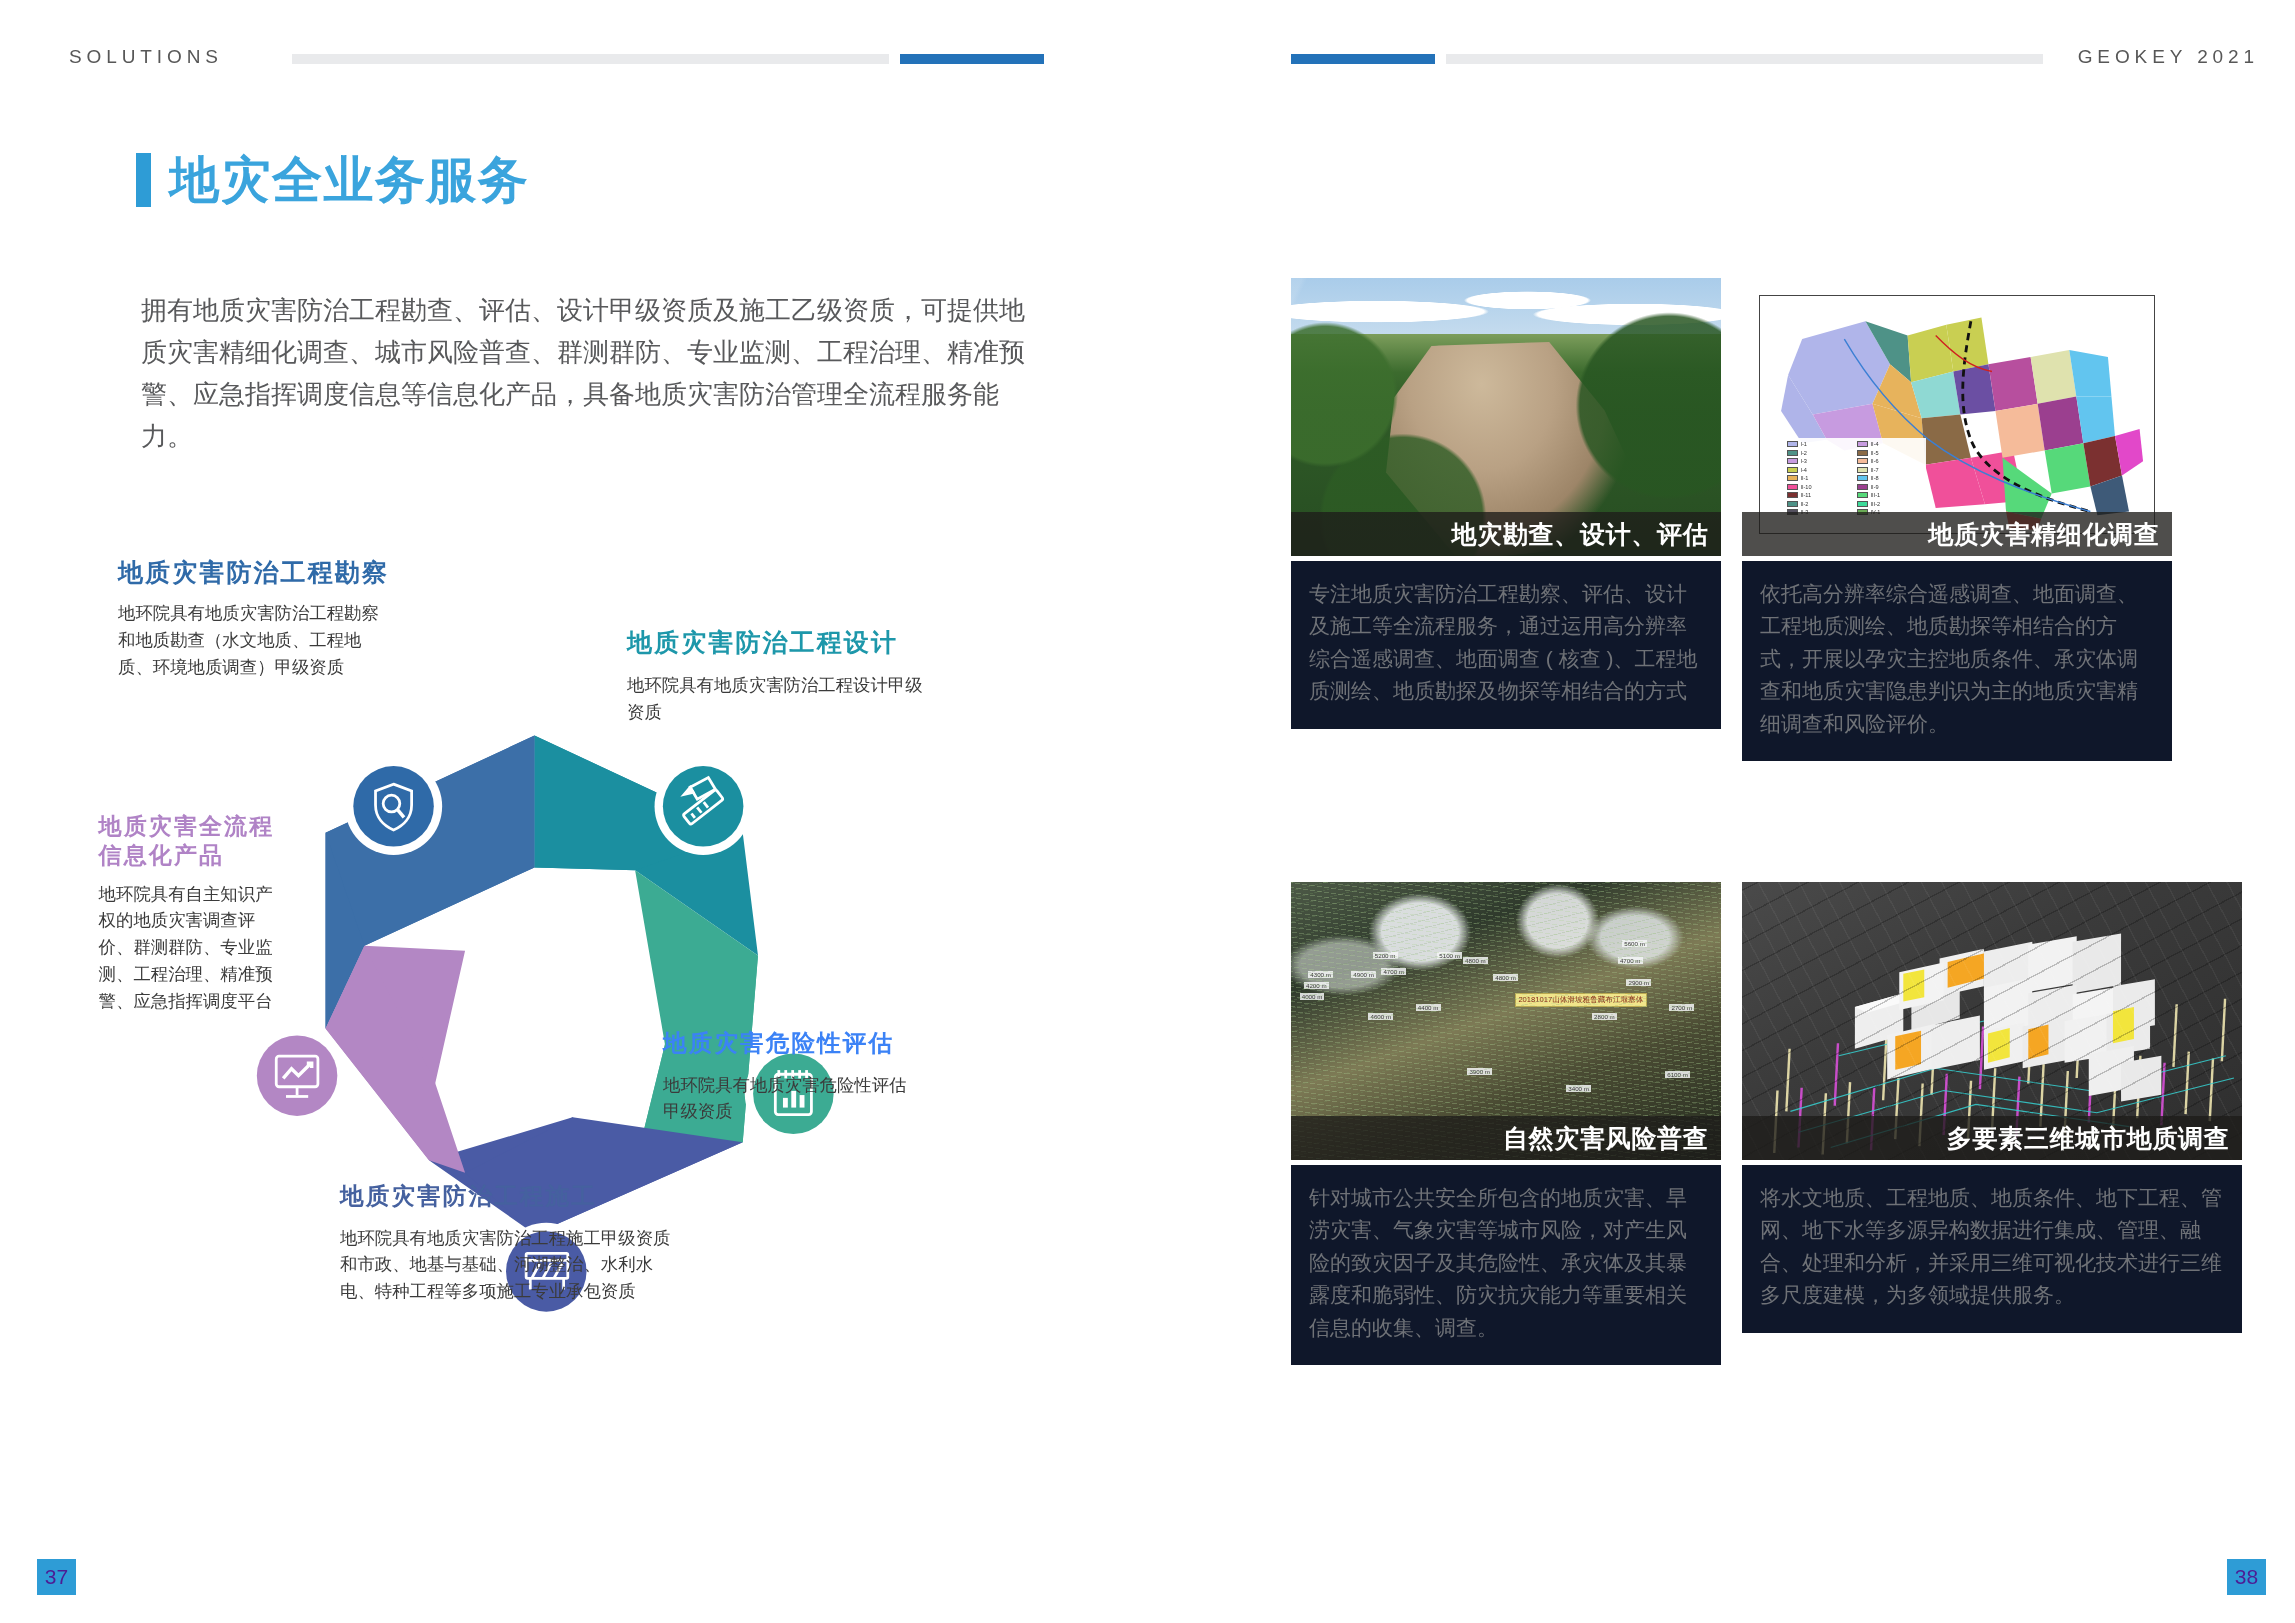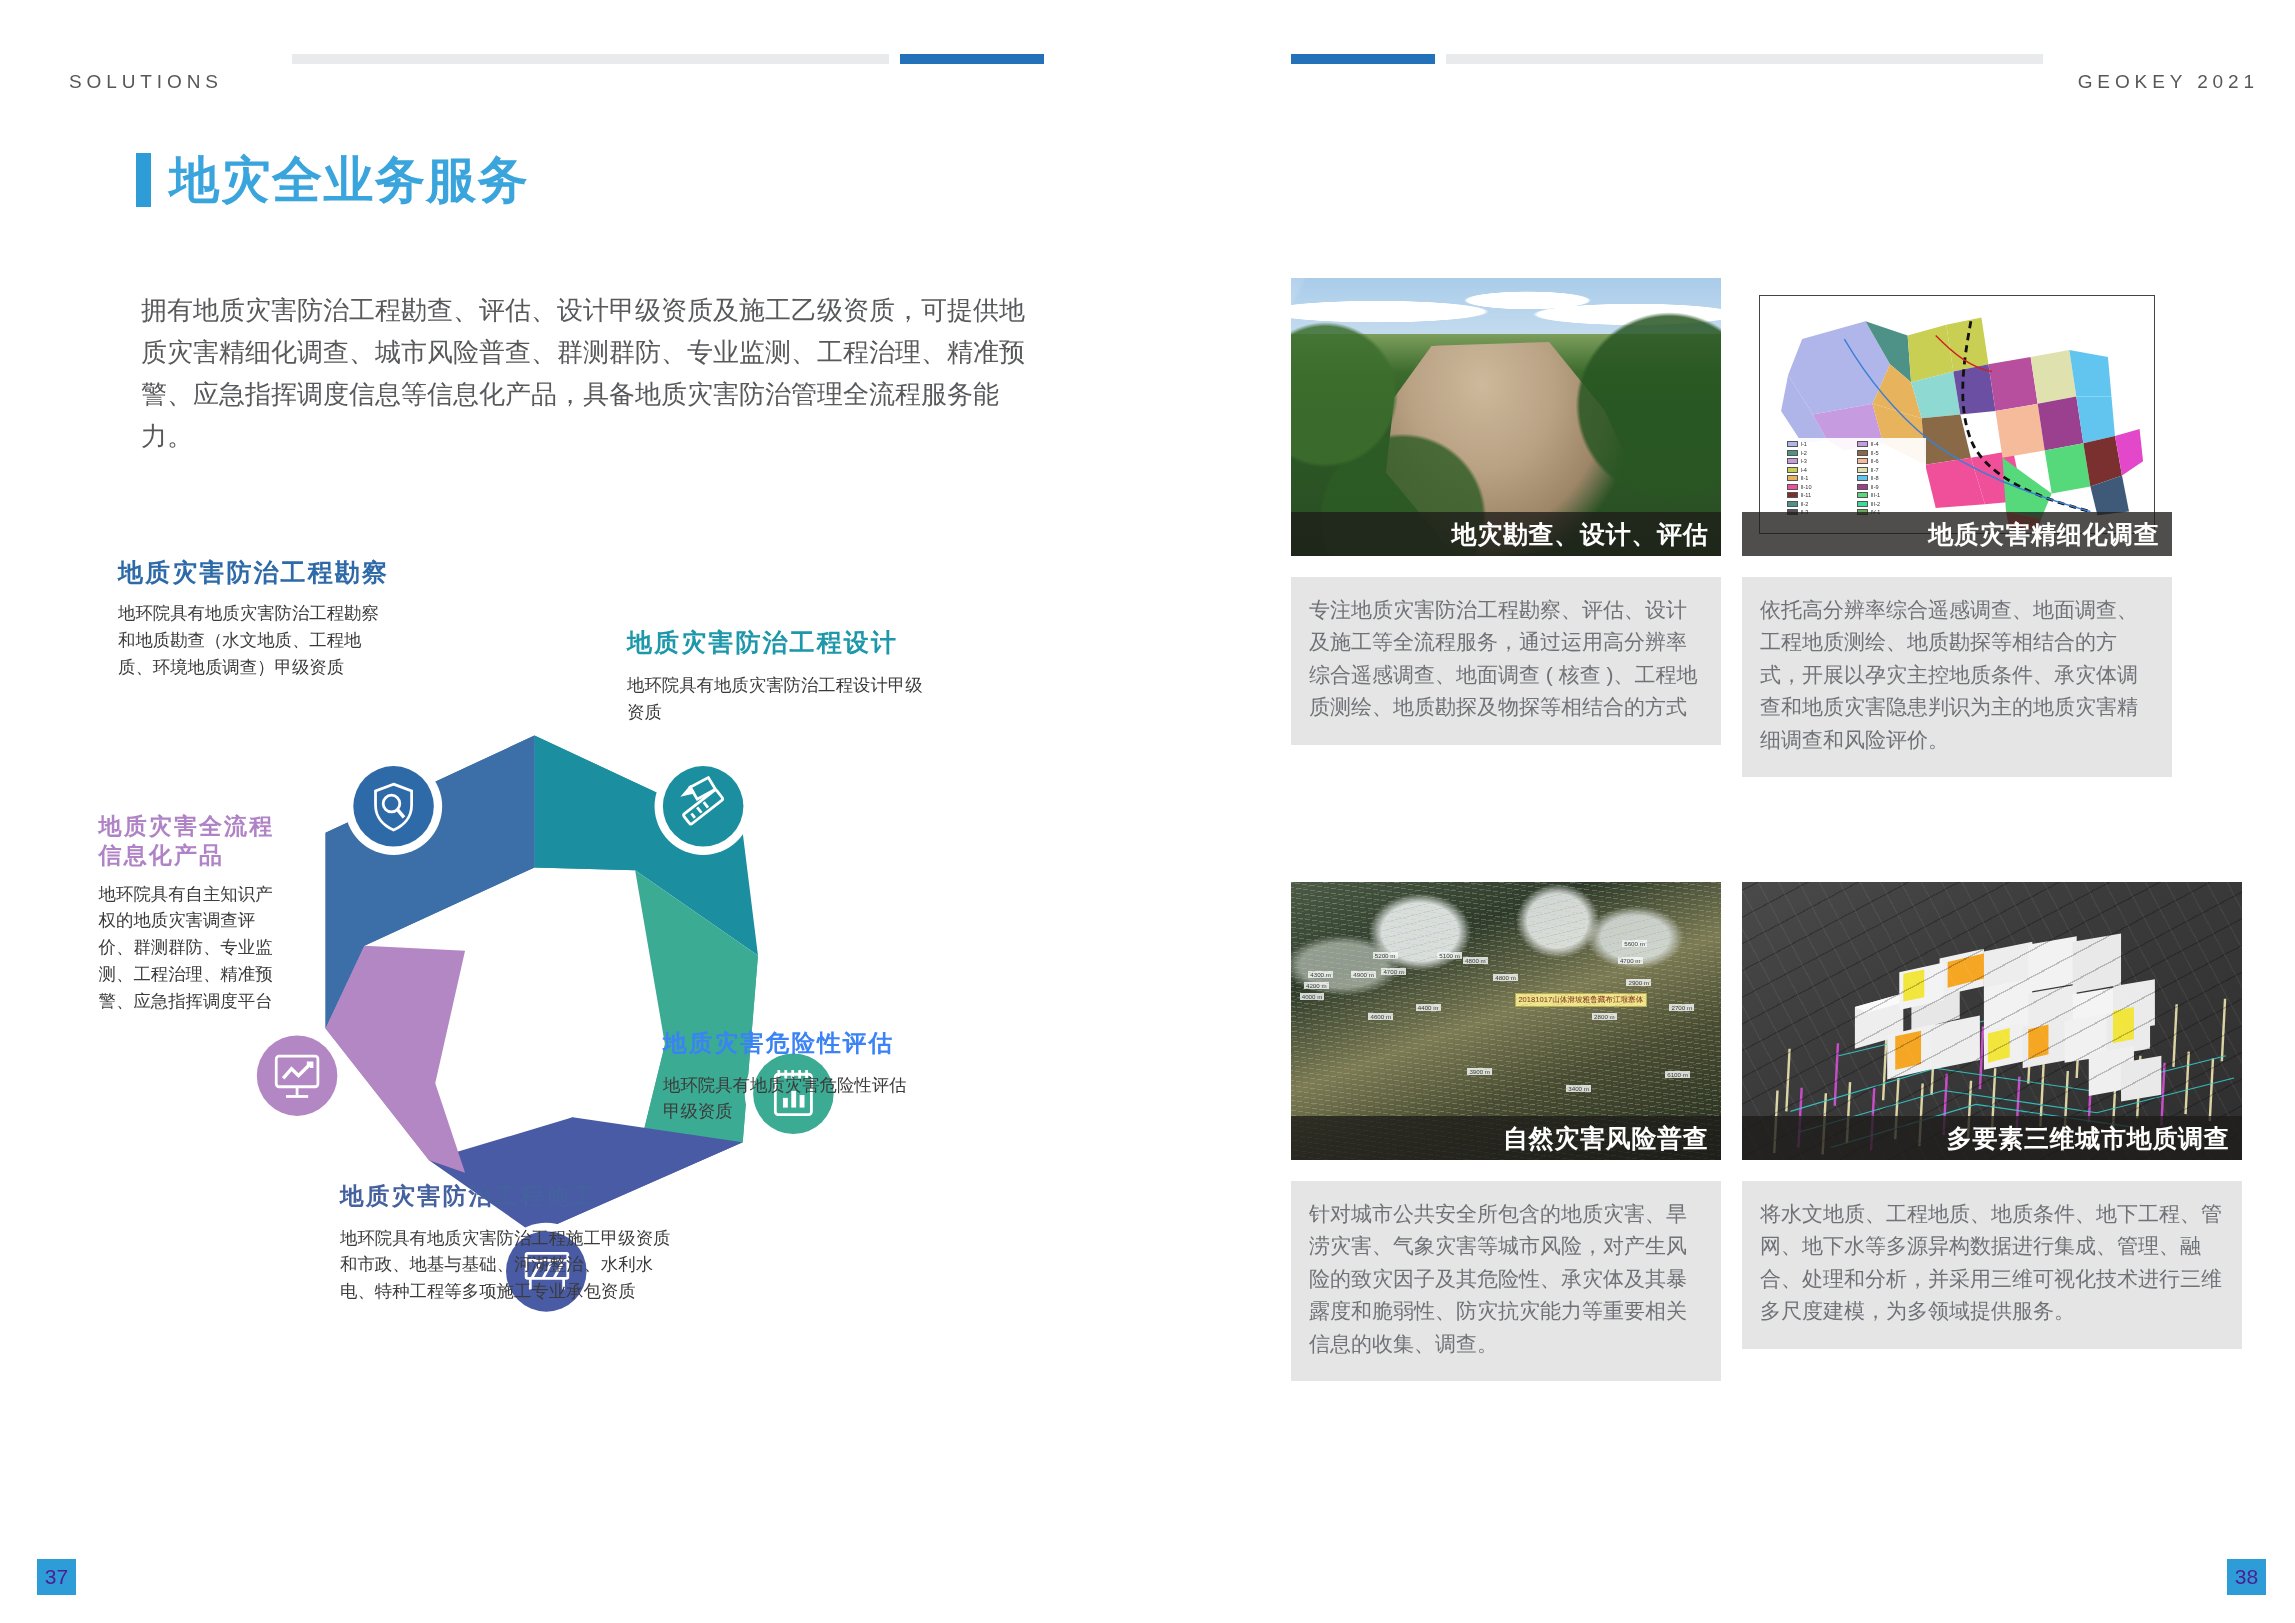--- a/index.html
+++ b/index.html
@@ -9,21 +9,21 @@
     font-family: "Liberation Sans", "DejaVu Sans", sans-serif;
     overflow: hidden;
   }
   .spread { position: relative; width: 2295px; height: 1624px; background:#fff; }
 
   
   .page-left  { position:absolute; left:0;    top:0; width:1147px; height:1624px; }
   .page-right { position:absolute; left:1148px; top:0; width:1147px; height:1624px; }
   .hdr-label {
     position:absolute; top:46px; font-size:19px; letter-spacing:4.9px;
-    color:#575757; font-weight:400;margin-top:25px;
+    color:#575757; font-weight:400;
   }
   .hdr-bar-grey { position:absolute; top:54px; height:9.7px; background:#e9eaec; }
   .hdr-bar-blue { position:absolute; top:54px; height:9.7px; background:#2372b9; }
 
   
   .title-wrap { position:absolute; left:136px; top:153px; display:flex; align-items:center; }
   .title-bar { width:15.3px; height:54px; background:#2e9cd6; margin-right:18px; }
   .title-text {
     font-size:50px; color:#3aa4dd; font-weight:700; letter-spacing:1.4px;
     line-height:1; white-space:nowrap;
@@ -51,21 +51,21 @@
   .card .caption-bar {
     position:absolute; left:0; right:0; bottom:0; height:44px;
     background:rgba(30,28,26,0.78);
     display:flex; align-items:center; justify-content:flex-end;
     padding-right:12.5px;
   }
   .card .caption-bar span {
     color:#fff; font-size:25px; font-weight:700; letter-spacing:0.7px; white-space:nowrap;
   }
   .card .desc {
-    margin-top:21px; background:#e5e5e5; padding:16.7px 18px 21px 18px;
+    margin-top:5px; background:#0f172a; padding:16.7px 18px 21px 18px;
     font-size:21px; line-height:1.55; color:#6f7277;
   }
 
   
   .pagenum {
     position:absolute; bottom:29px; width:39px; height:36px; background:#2e9cd6;
     color:#4c1d95; font-size:21px; display:flex; align-items:center; justify-content:center;
   }
   .pn-left  { left:37px; }
   .pn-right { right:29px; }

